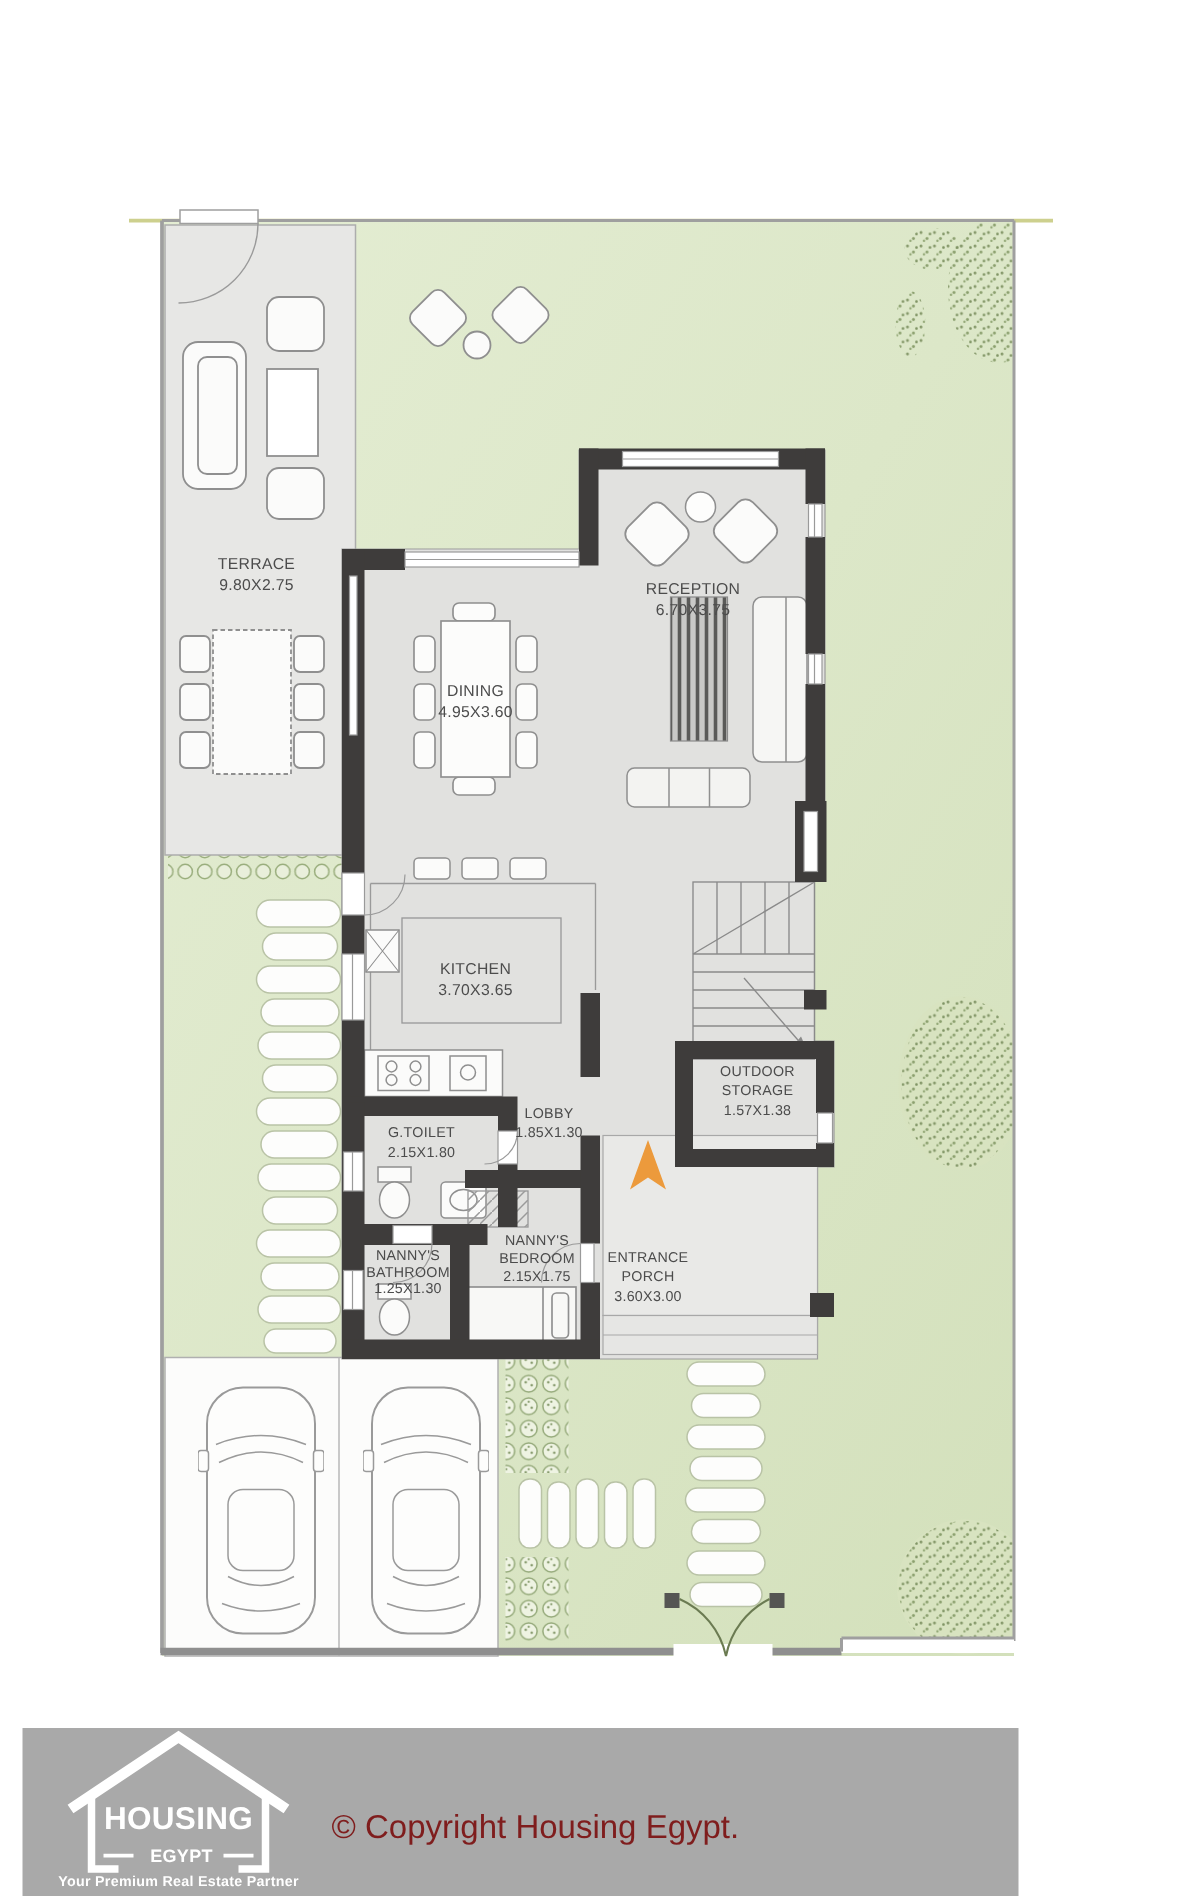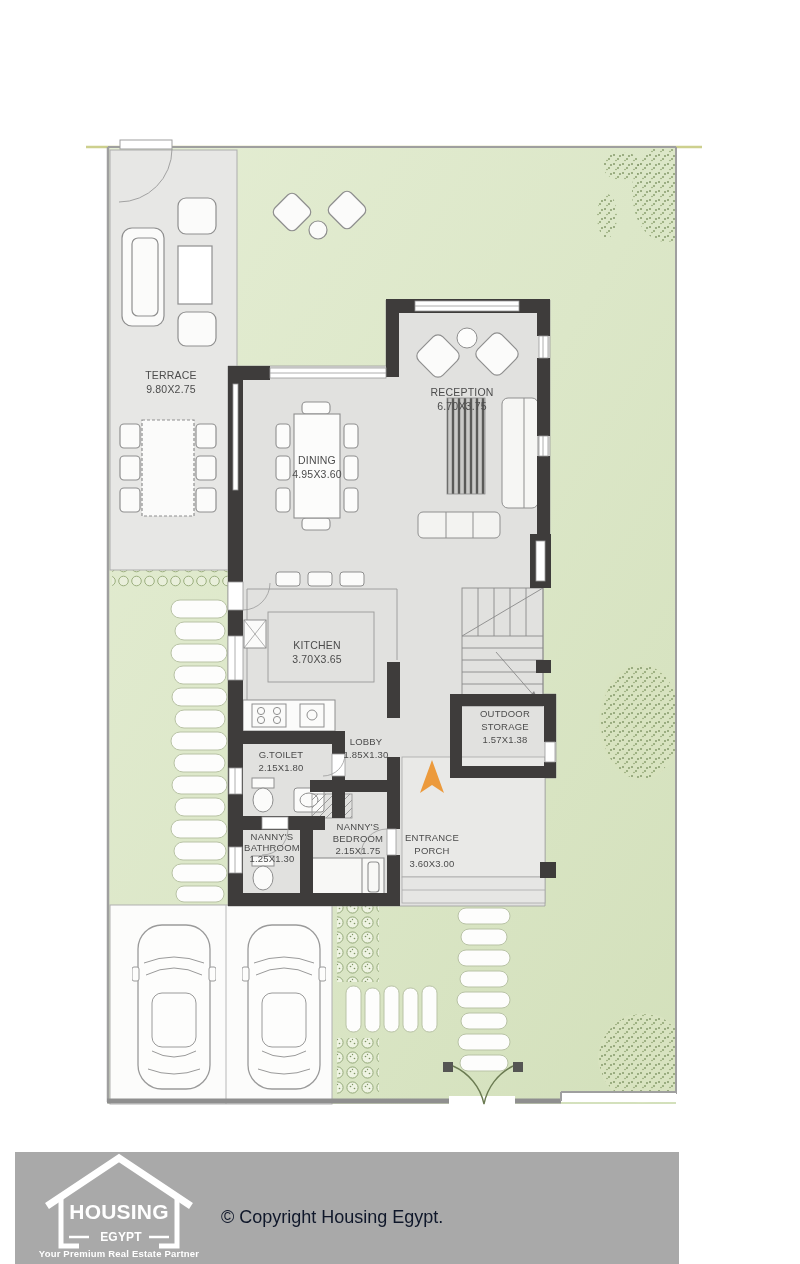--- a/index.html
+++ b/index.html
@@ -4,21 +4,21 @@
 <style>
   html,body{margin:0;padding:0;background:#ffffff;}
   #page{position:relative;width:800px;height:1264px;background:#ffffff;overflow:hidden;
         font-family:"Liberation Sans",sans-serif;}
   svg{display:block;}
   svg text{font-family:"Liberation Sans",sans-serif;fill:#4c4c4c;text-anchor:middle;letter-spacing:.2px;}
   .lbl{font-size:10.5px;}
   .lbl-s{font-size:9.5px;}
   #footer{position:absolute;left:15px;top:1152px;width:664px;height:112px;background:#a9a9a9;}
   #logo{position:absolute;left:14px;top:0;}
-  #copy{position:absolute;left:206px;top:54px;color:#0f172a;font-size:18px;line-height:23px;text-align:center;}
+  #copy{position:absolute;left:206px;top:54px;color:#7f1d1d;font-size:22px;line-height:23px;text-align:center;}
   .logo-txt{fill:#ffffff;}
 </style>
 </head>
 <body>
 
 <div id="page">
 
 <svg width="800" height="1264" viewBox="0 0 800 1264">
   <defs>
     <linearGradient id="gardenGrad" x1="0" y1="0" x2="1" y2="1">

